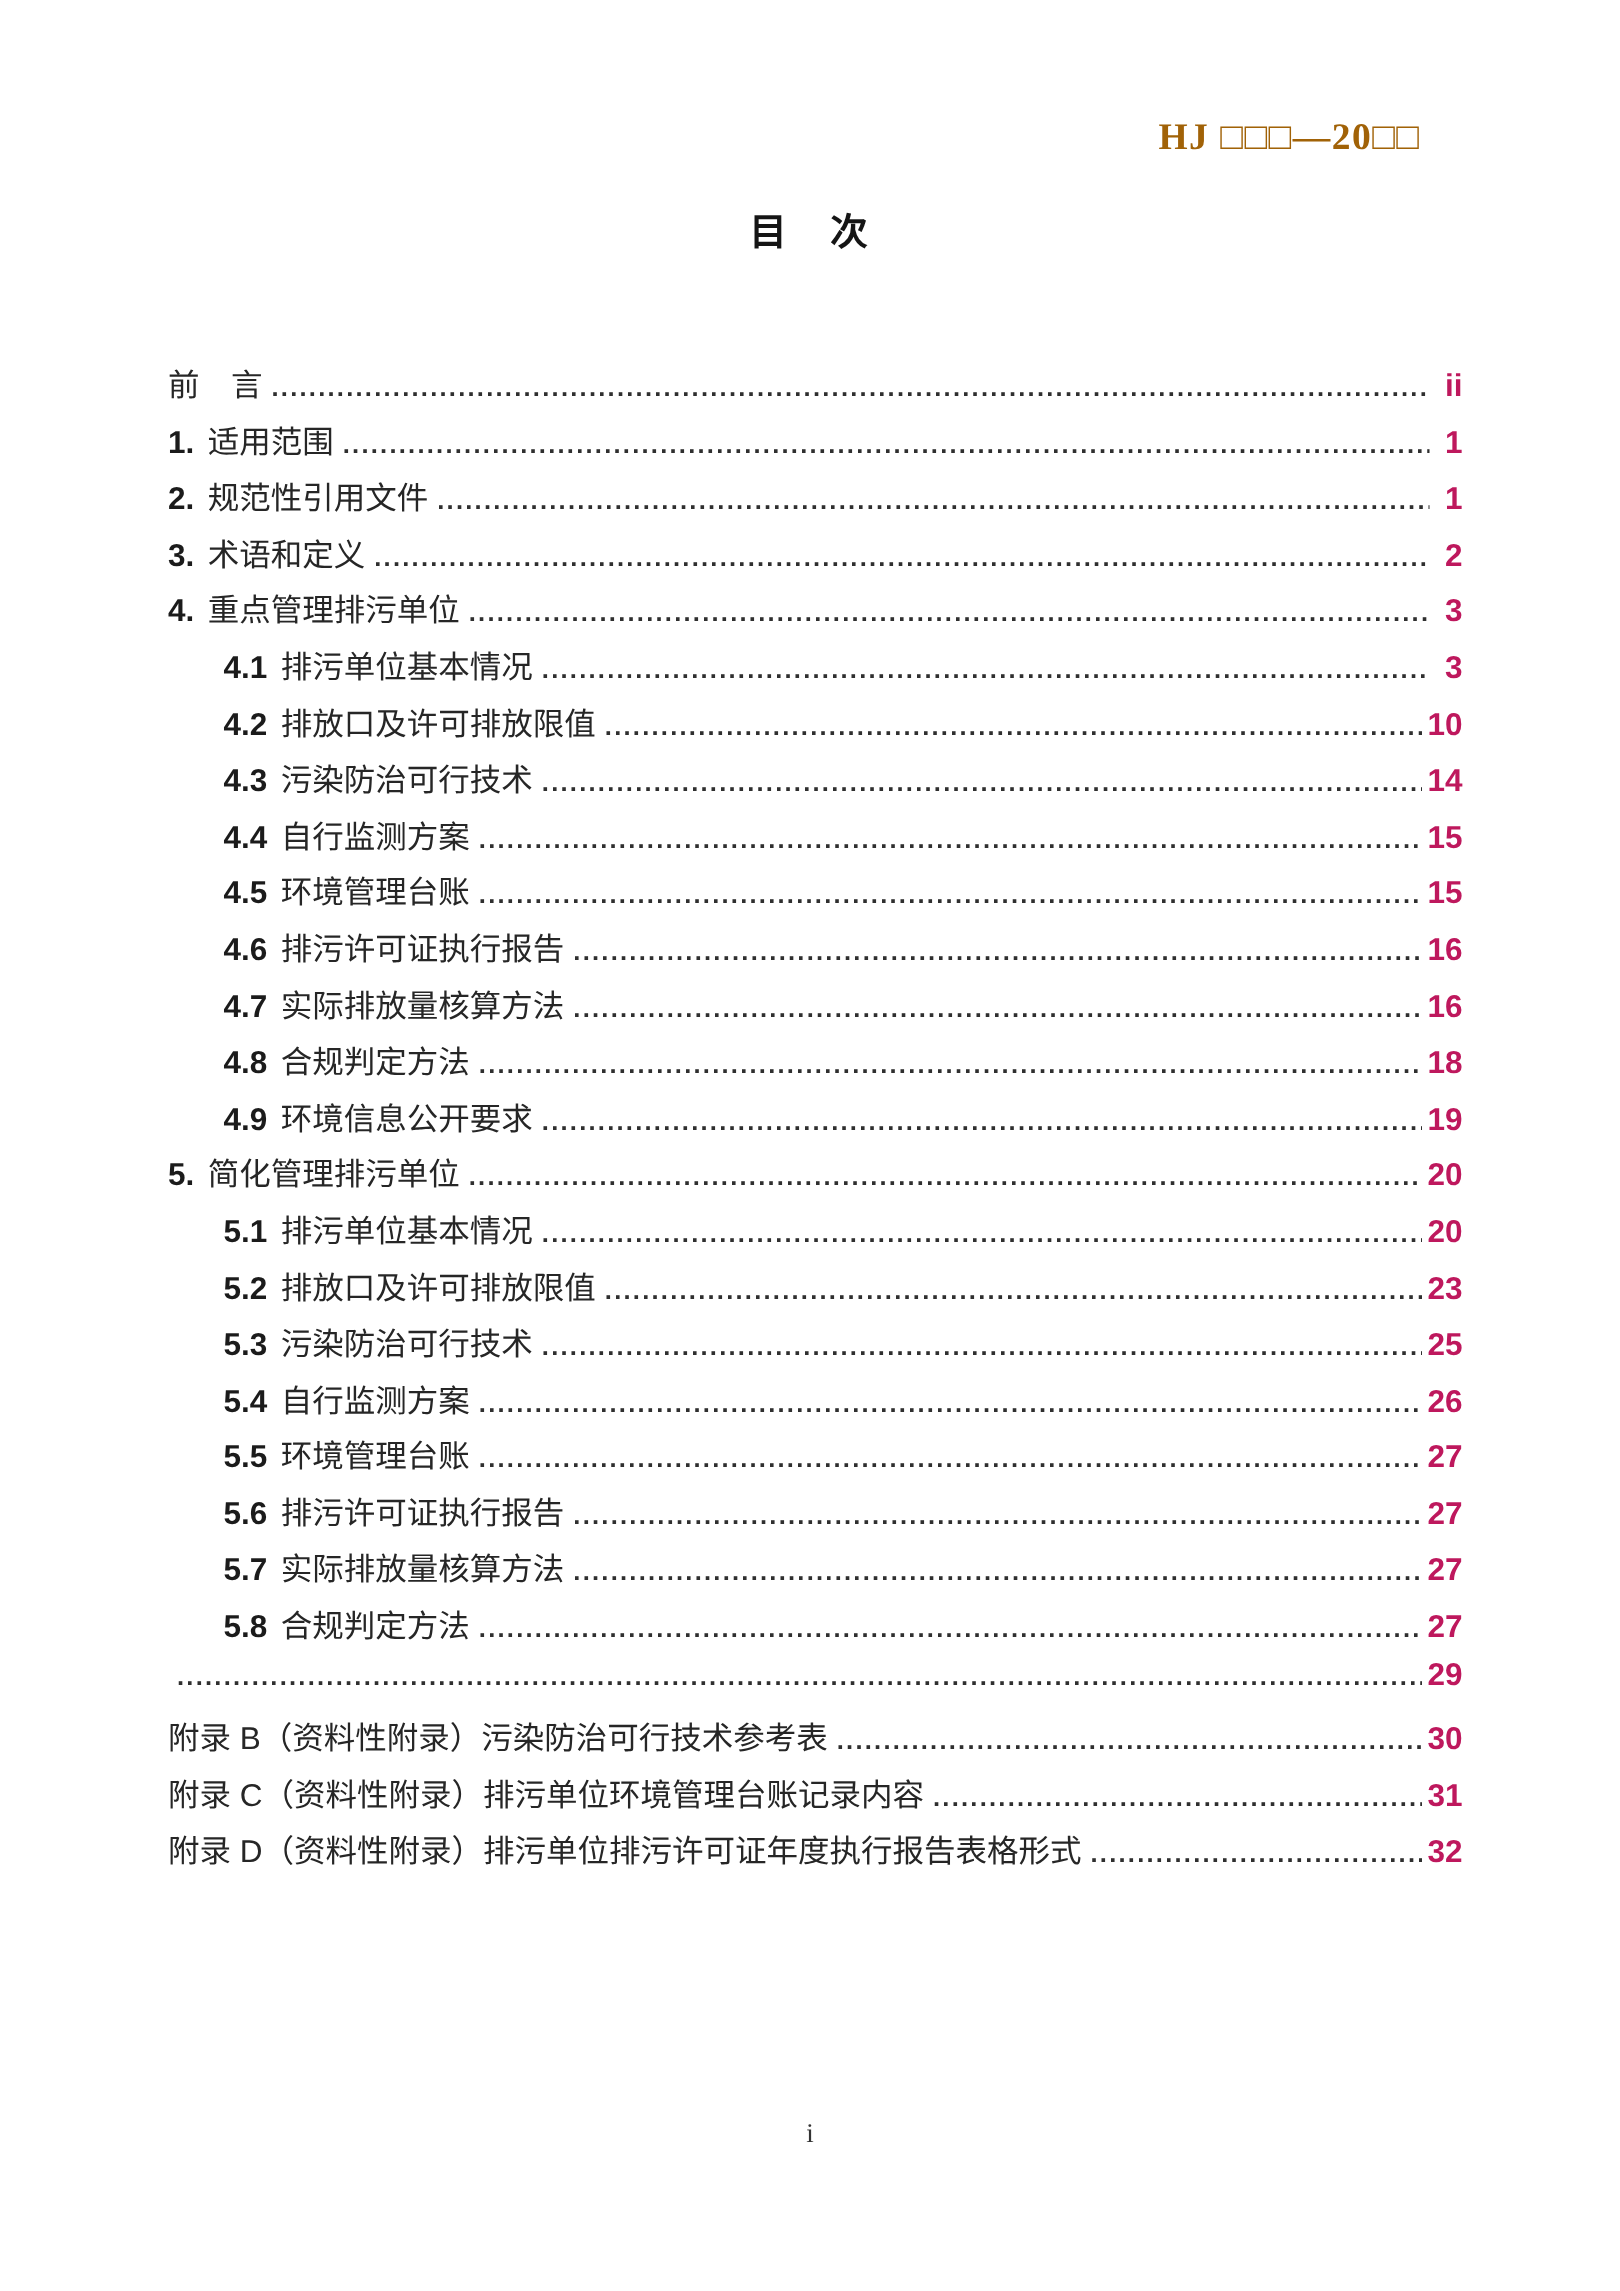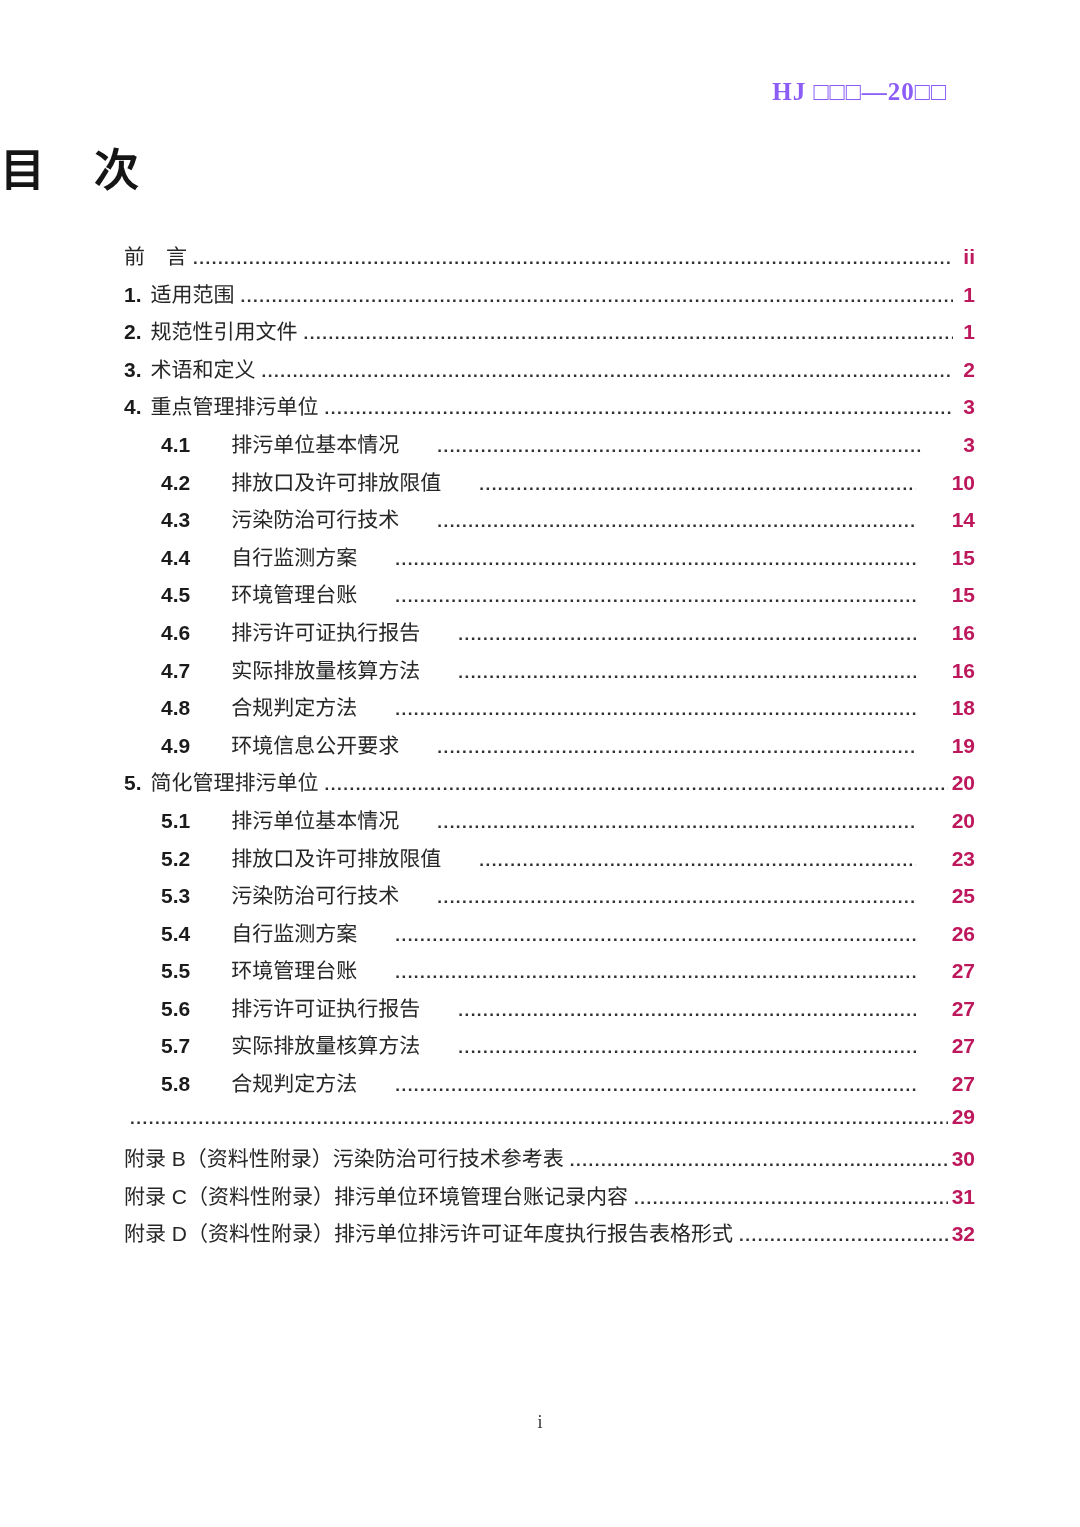--- a/index.html
+++ b/index.html
@@ -18,48 +18,48 @@
     background: #ffffff;
   }
   .std-code {
     position: absolute;
     top: 78px;
     right: 133px;
     font-family: "Liberation Serif", serif;
     font-weight: 700;
     font-size: 25px;
     letter-spacing: 1px;
-    color: #8b5cf6;
+    color: #a16207;
     white-space: nowrap;
   }
   .doc-title {
     position: absolute;
     top: 134px;
     left: 0;
     width: 100%;
-    text-align: left;
-    font-size: 45px;
+    text-align: center;
+    font-size: 25px;
     font-weight: 700;
     color: #151515;
     letter-spacing: 2px;
   }
   .toc {
     position: absolute;
     top: 240px;
-    left: 124px;
+    left: 112px;
     right: 105px;
   }
   .toc-row {
     display: flex;
     align-items: baseline;
     height: 37.6px;
     font-size: 21px;
     white-space: nowrap;
   }
-  .toc-row.indent { padding-left: 37px; gap: 32px; }
+  .toc-row.indent { padding-left: 37px; }
   .toc-prefix {
     font-weight: 700;
     margin-right: 9px;
     color: #1b1b1b;
   }
   .toc-prefix:empty { display: none; margin-right: 0; }
   .toc-label { color: #262626; }
   .toc-leader {
     flex: 1;
     overflow: hidden;

